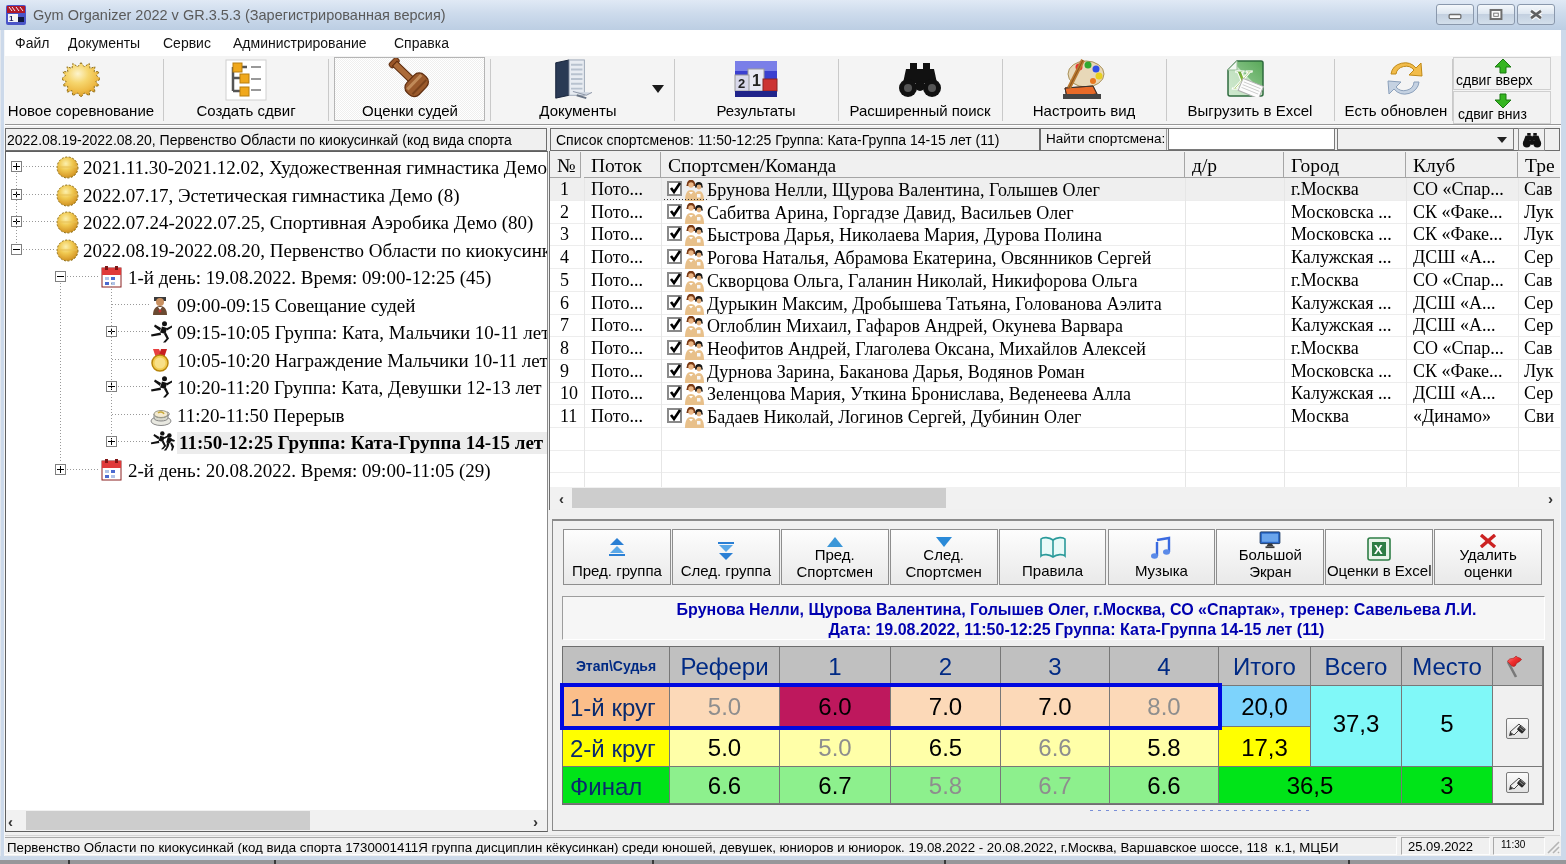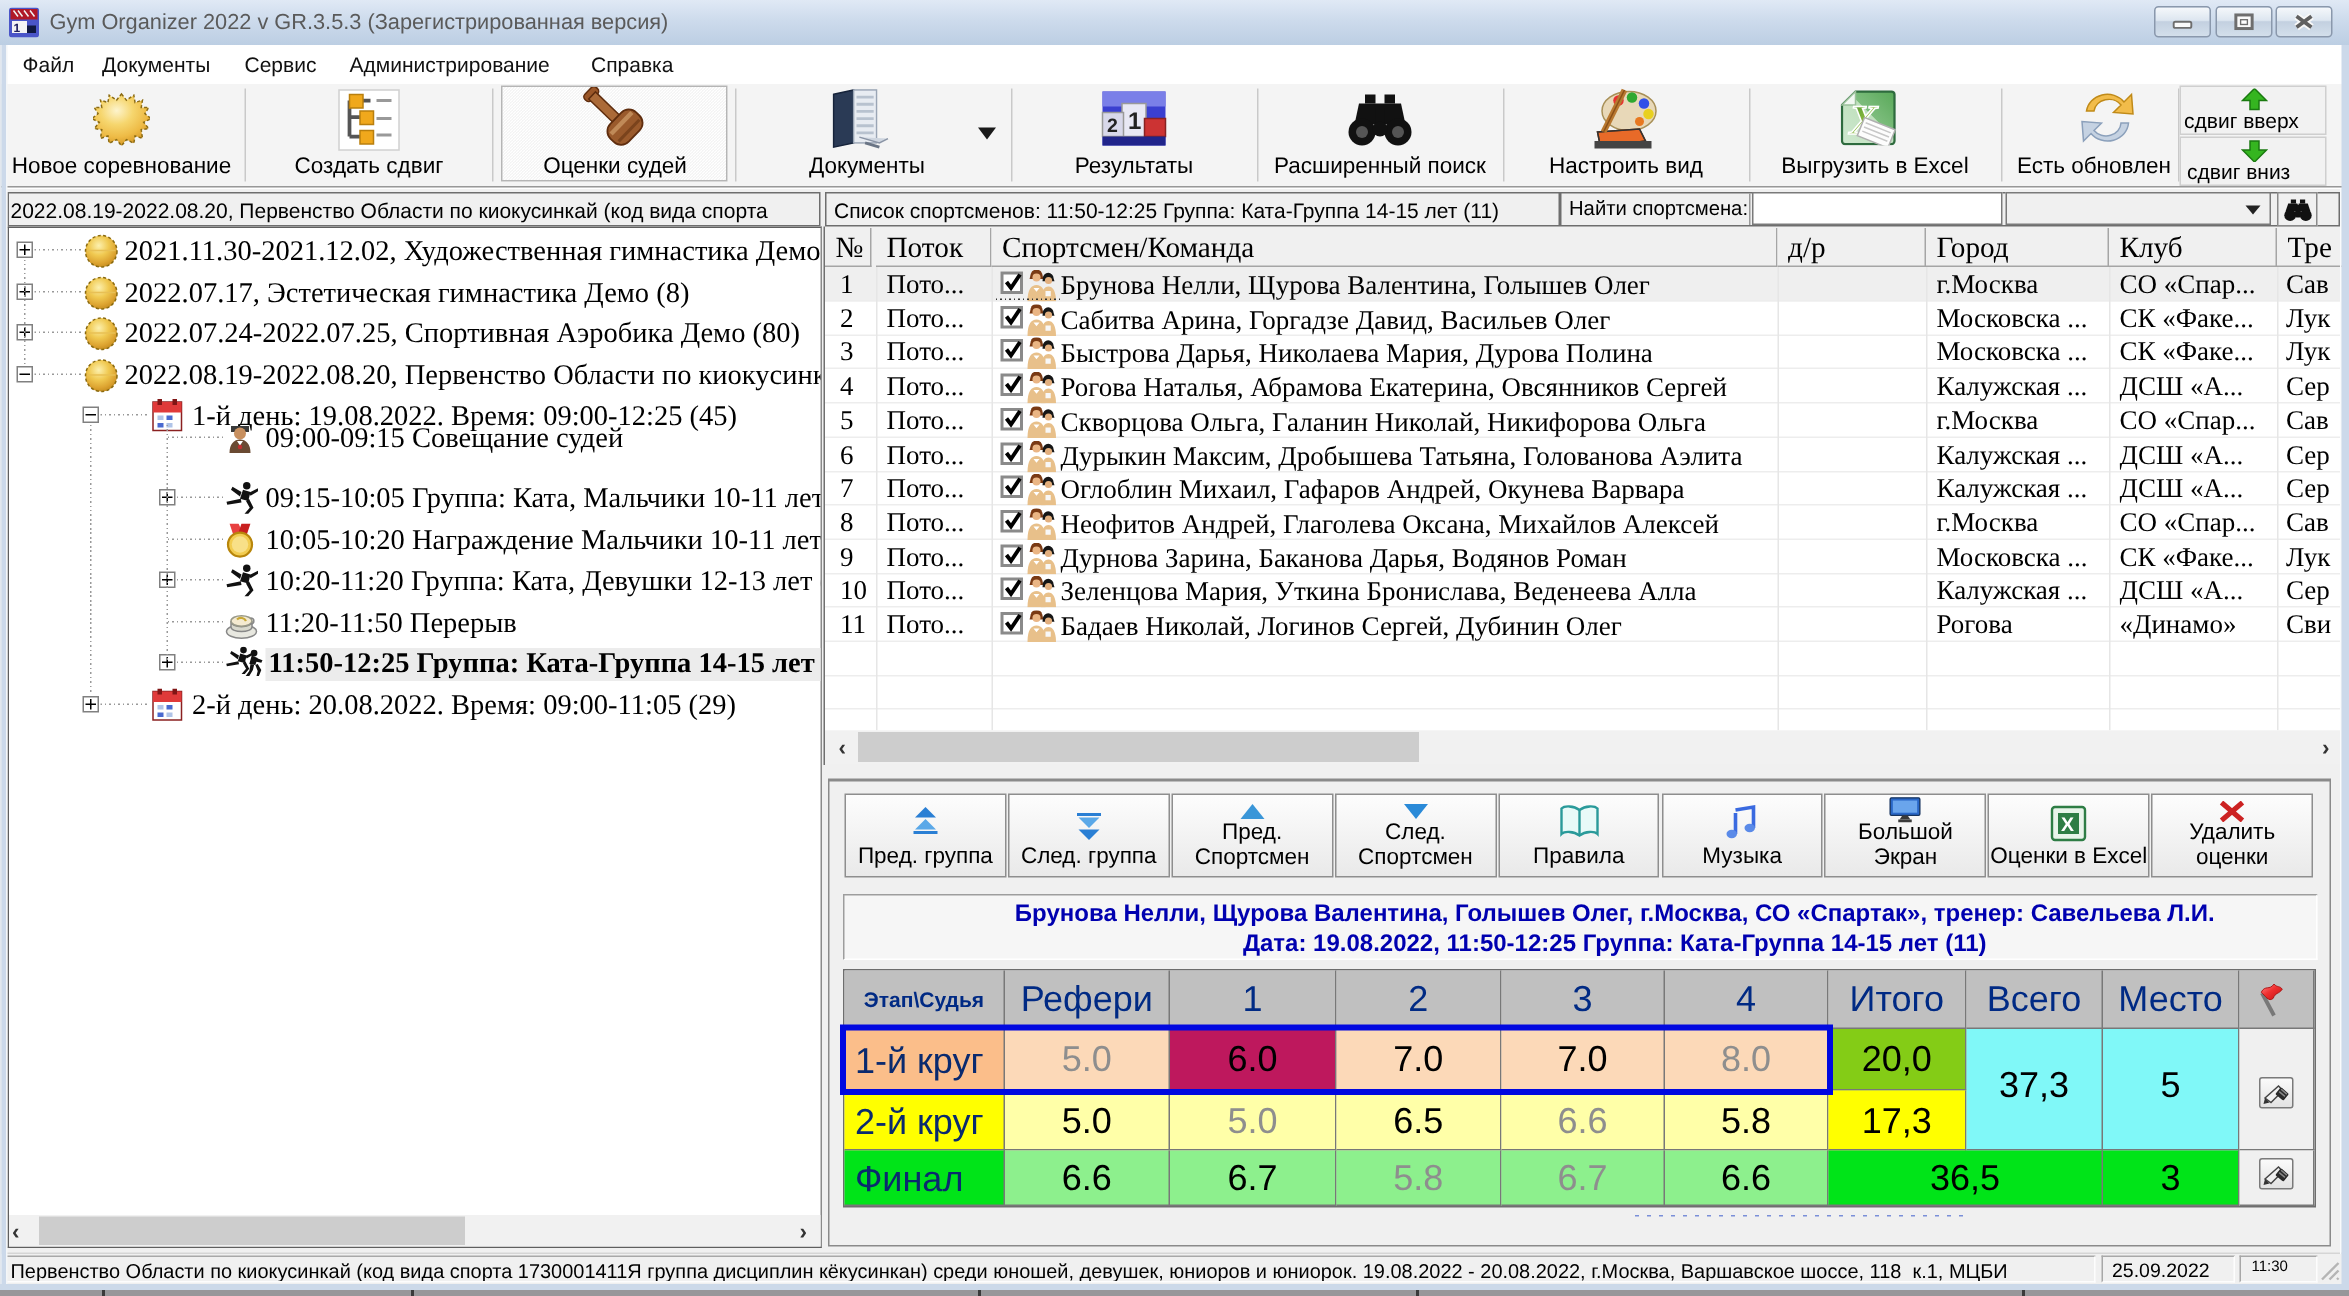--- a/index.html
+++ b/index.html
@@ -326,21 +326,21 @@
 <rect x="1" y="2" width="19" height="7" fill="#e03a3a"></rect>
 <rect x="4" y="0" width="3" height="4" fill="#801515"></rect>
         <rect x="14" y="0" width="3" height="4" fill="#801515"></rect>
 <rect x="4" y="11" width="4" height="3" fill="#b0c4e8"></rect>
         <rect x="10" y="11" width="4" height="3" fill="#4a6ad0"></rect>
 <rect x="4" y="16" width="4" height="3" fill="#4a6ad0"></rect>
         <rect x="10" y="16" width="4" height="3" fill="#b0c4e8"></rect>
 </svg>
       <div class="txt" style="left:122px;">1-й день: 19.08.2022. Время: 09:00-12:25 (45)</div>
     </div>
-<div class="trow" style="top:126px;">
+<div class="trow" style="top:139px;">
       <div class="doth" style="left:106px;top:12px;width:37px;"></div>
       <svg class="tico" style="left:144px;top:2px;" width="20" height="22" viewBox="0 0 20 22">
 <path d="M4 3 h12 v4 h-12 z" fill="#3a3a3a"></path>
 <circle cx="10" cy="8" r="4" fill="#c89060"></circle>
 <path d="M3 21 c0-6 3-9 7-9 c4 0 7 3 7 9 z" fill="#6a4a32"></path>
 <path d="M8 13 l2 3 l2-3" fill="#fff"></path>
         <circle cx="10" cy="17" r="1.5" fill="#c03030"></circle>
 </svg>
       <div class="txt" style="left:171px;">09:00-09:15 Совещание судей</div>
     </div>
@@ -702,21 +702,21 @@
 <circle cx="7" cy="5" r="2.7" fill="#eab584"></circle>
 <path d="M1 21 c0 -8 2.5 -11 6 -11 c3.5 0 6 3 6 11 z" fill="#e8c08a"></path>
 <path d="M5 12 l2 2.5 l2 -2.5 z" fill="#fff"></path>
 <path d="M11.2 5.5 a3.6 3.6 0 0 1 7.2 0 l0.6 2 -8 0 z" fill="#161616"></path>
 <circle cx="15" cy="7" r="2.4" fill="#e2af7e"></circle>
 <path d="M10 21 c0 -7 2.2 -10 5 -10 c2.8 0 5 3 5 10 z" fill="#e8c08a"></path>
 <path d="M13 14 h3.5 v3.5 h-3.5 z" fill="#f8f8f8"></path>
 </svg>
   <div style="position:absolute;left:46px;top:1px;white-space:nowrap;">Бадаев Николай, Логинов Сергей, Дубинин Олег</div>
 </div>
-<div class="acell" style="left:741px;">Рогова</div>
+<div class="acell" style="left:741px;">Москва</div>
 <div class="acell" style="left:863px;">«Динамо»</div>
 <div class="acell" style="left:974px;">Сви</div>
     </div>
 <div class="arow" style="top:249.7px;"></div>
 <div class="arow" style="top:272.4px;"></div>
 <div class="arow" style="top:295.1px;"></div>
 <div style="position:absolute;left:34px;top:0;width:1px;height:309px;background:#e6e6e6;"></div>
 <div style="position:absolute;left:111px;top:0;width:1px;height:309px;background:#e6e6e6;"></div>
 <div style="position:absolute;left:635px;top:0;width:1px;height:309px;background:#e6e6e6;"></div>
 <div style="position:absolute;left:734px;top:0;width:1px;height:309px;background:#e6e6e6;"></div>
@@ -826,21 +826,21 @@
       </defs>
 <path d="M4 8 L12 23" stroke="#787878" stroke-width="2.6"></path>
 <path d="M3.5 7.5 C6 2.5 9 6.5 12 2 C14 4.5 16 3 17.5 5.5 C15 9 13 7.5 11.5 11.5 C8.5 14.5 6 9.5 3.5 7.5 Z" fill="url(#flg)" stroke="#a81010" stroke-width="0.6"></path>
 </svg>
 <div class="sc" style="left:0;top:39px;width:107px;height:41px;background:#fbbe8a;color:#0a2a6e;font-size:24px;text-align:left;padding:8px 0 0 7px;">1-й круг</div>
 <div class="sc numg" style="left:107px;top:39px;width:110px;height:41px;background:#fcd9b8;padding-top:7px;">5.0</div>
 <div class="sc num" style="left:217px;top:39px;width:111px;height:41px;background:#be185d;padding-top:7px;">6.0</div>
 <div class="sc num" style="left:328px;top:39px;width:110px;height:41px;background:#fcd9b8;padding-top:7px;">7.0</div>
 <div class="sc num" style="left:438px;top:39px;width:109px;height:41px;background:#fcd9b8;padding-top:7px;">7.0</div>
 <div class="sc numg" style="left:547px;top:39px;width:109px;height:41px;background:#fcd9b8;padding-top:7px;">8.0</div>
-<div class="sc num" style="left:656px;top:39px;width:92px;height:41px;background:#84cc16;padding-top:7px;">20,0</div>
+<div class="sc num" style="left:656px;top:39px;width:92px;height:41px;background:#7dd3fc;padding-top:7px;">20,0</div>
 <div class="sc" style="left:0;top:80px;width:107px;height:40px;background:#ffff00;color:#0a2a6e;font-size:24px;text-align:left;padding:8px 0 0 7px;">2-й круг</div>
 <div class="sc num" style="left:107px;top:80px;width:110px;height:40px;background:#ffffa8;padding-top:7px;">5.0</div>
 <div class="sc numg" style="left:217px;top:80px;width:111px;height:40px;background:#ffffa8;padding-top:7px;">5.0</div>
 <div class="sc num" style="left:328px;top:80px;width:110px;height:40px;background:#ffffa8;padding-top:7px;">6.5</div>
 <div class="sc numg" style="left:438px;top:80px;width:109px;height:40px;background:#ffffa8;padding-top:7px;">6.6</div>
 <div class="sc num" style="left:547px;top:80px;width:109px;height:40px;background:#ffffa8;padding-top:7px;">5.8</div>
 <div class="sc num" style="left:656px;top:80px;width:92px;height:40px;background:#ffff00;padding-top:7px;">17,3</div>
 <div class="sc" style="left:0;top:120px;width:107px;height:37px;background:#00e418;color:#0a2a6e;font-size:24px;text-align:left;padding:6px 0 0 7px;">Финал</div>
 <div class="sc num" style="left:107px;top:120px;width:110px;height:37px;background:#8df08d;padding-top:5px;">6.6</div>
 <div class="sc num" style="left:217px;top:120px;width:111px;height:37px;background:#8df08d;padding-top:5px;">6.7</div>

